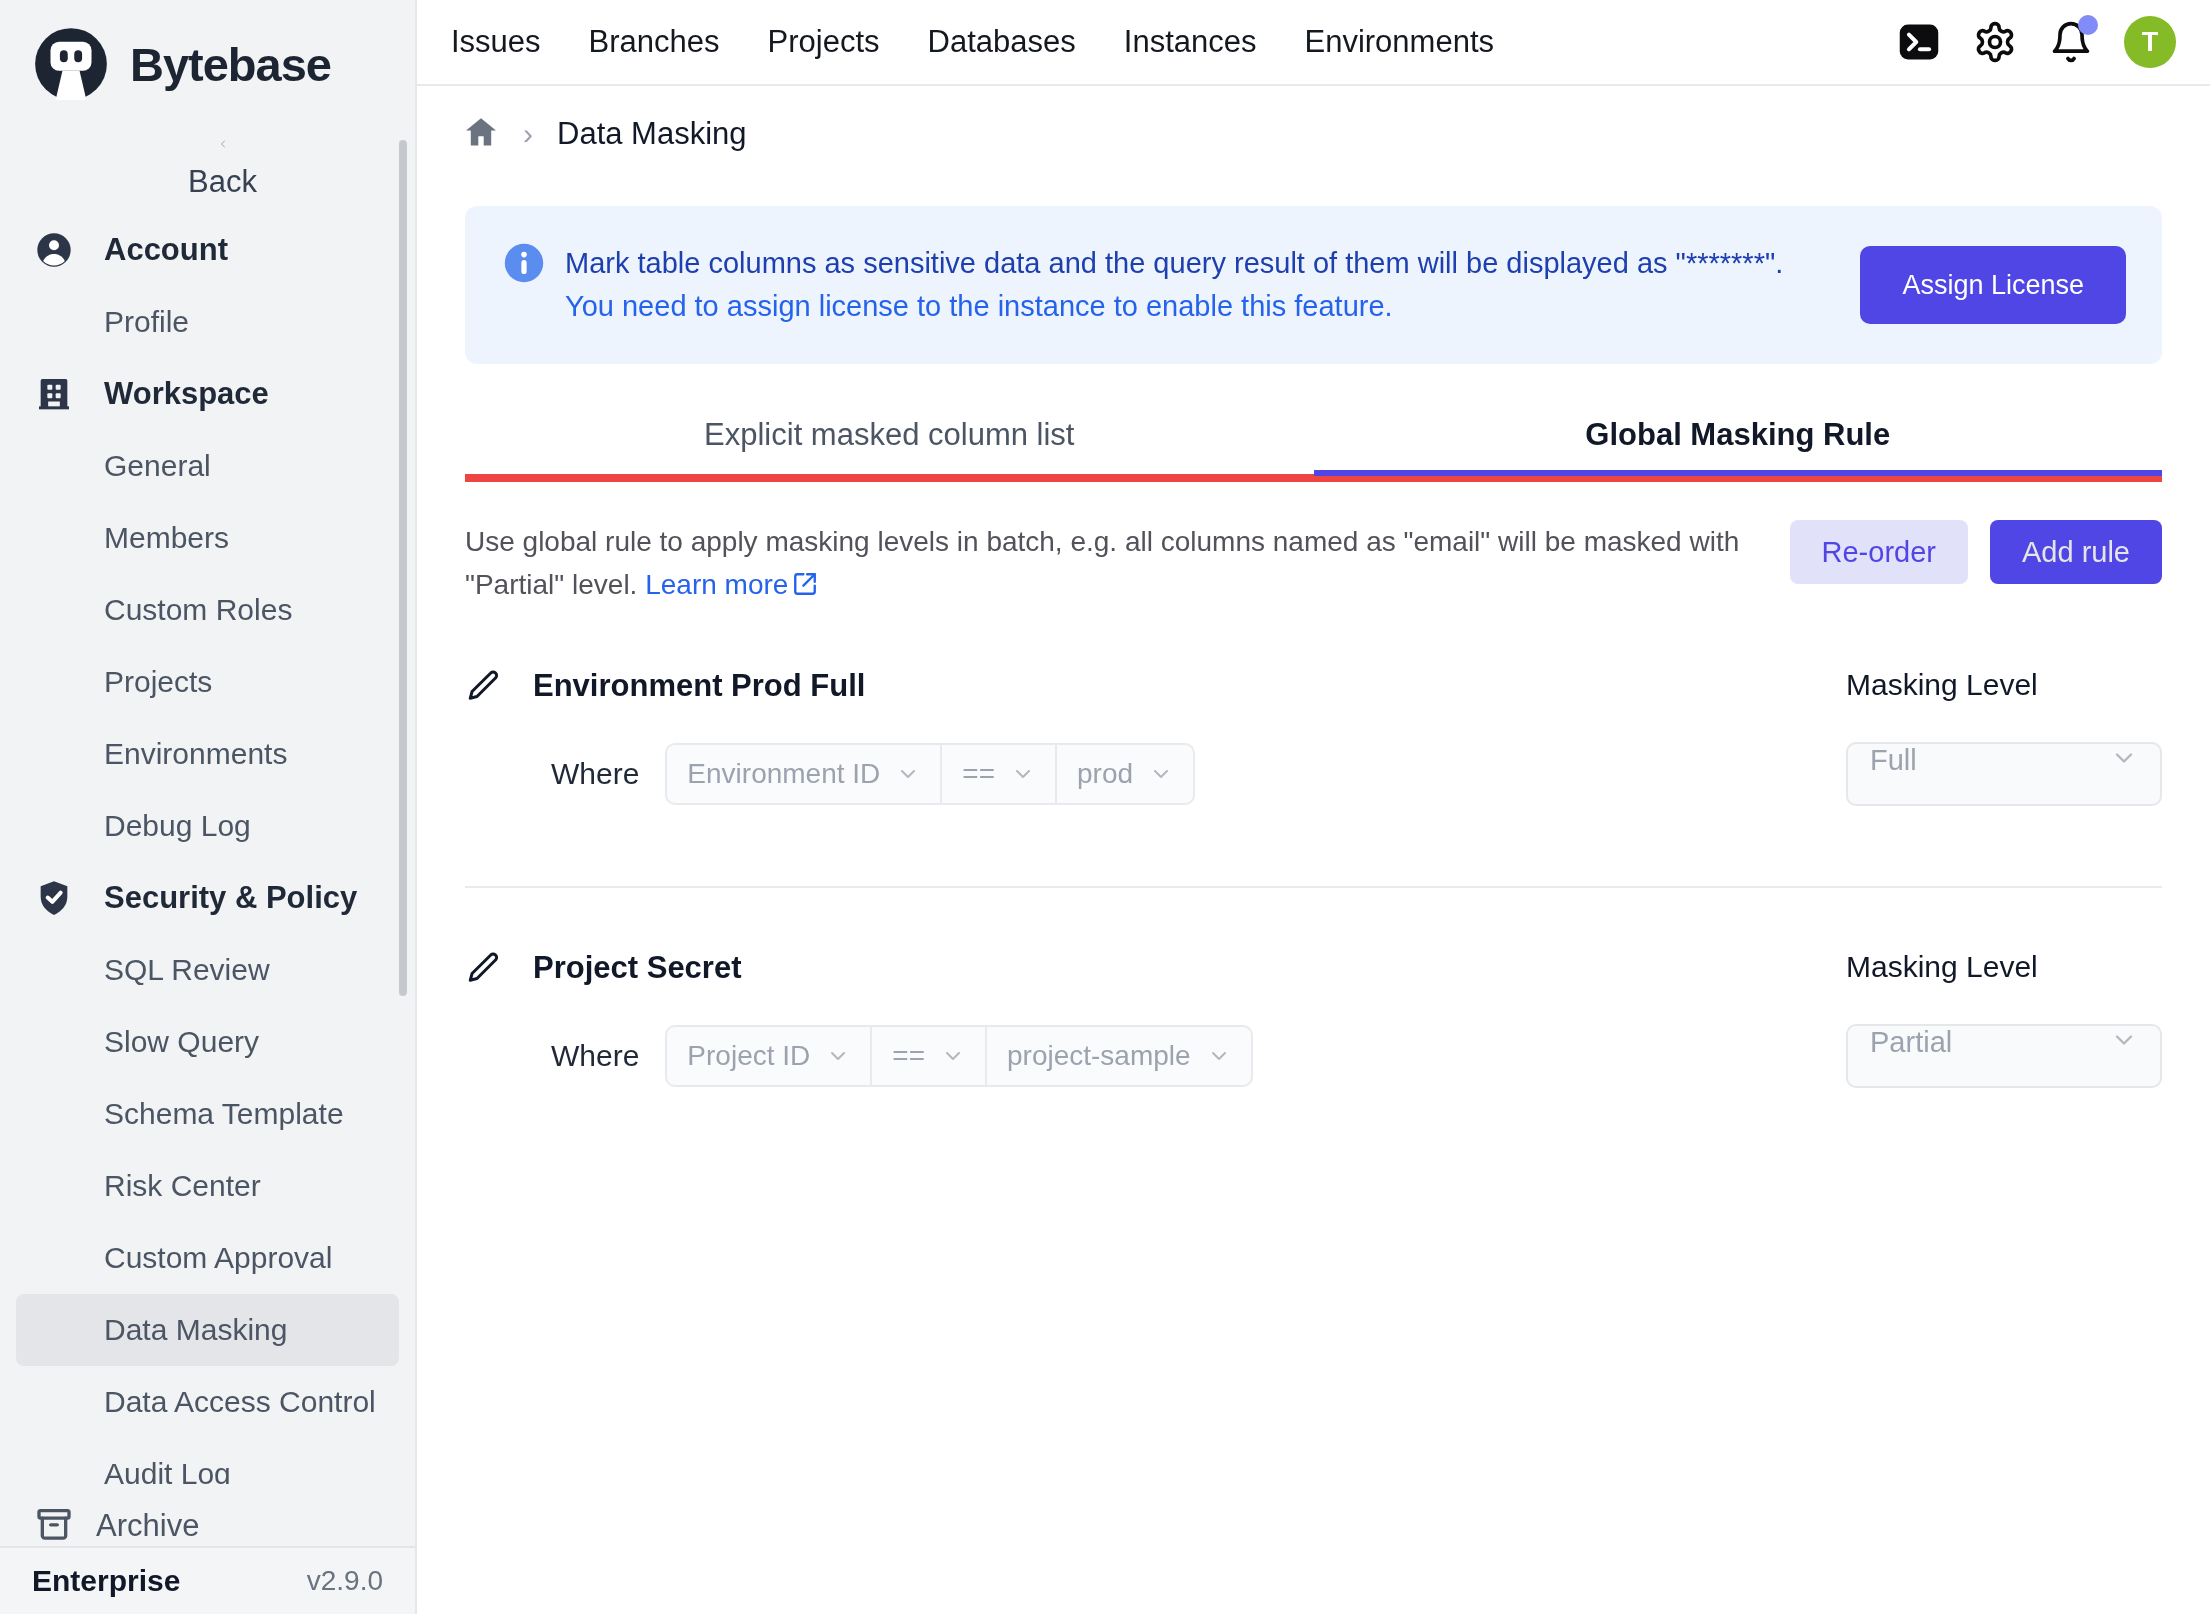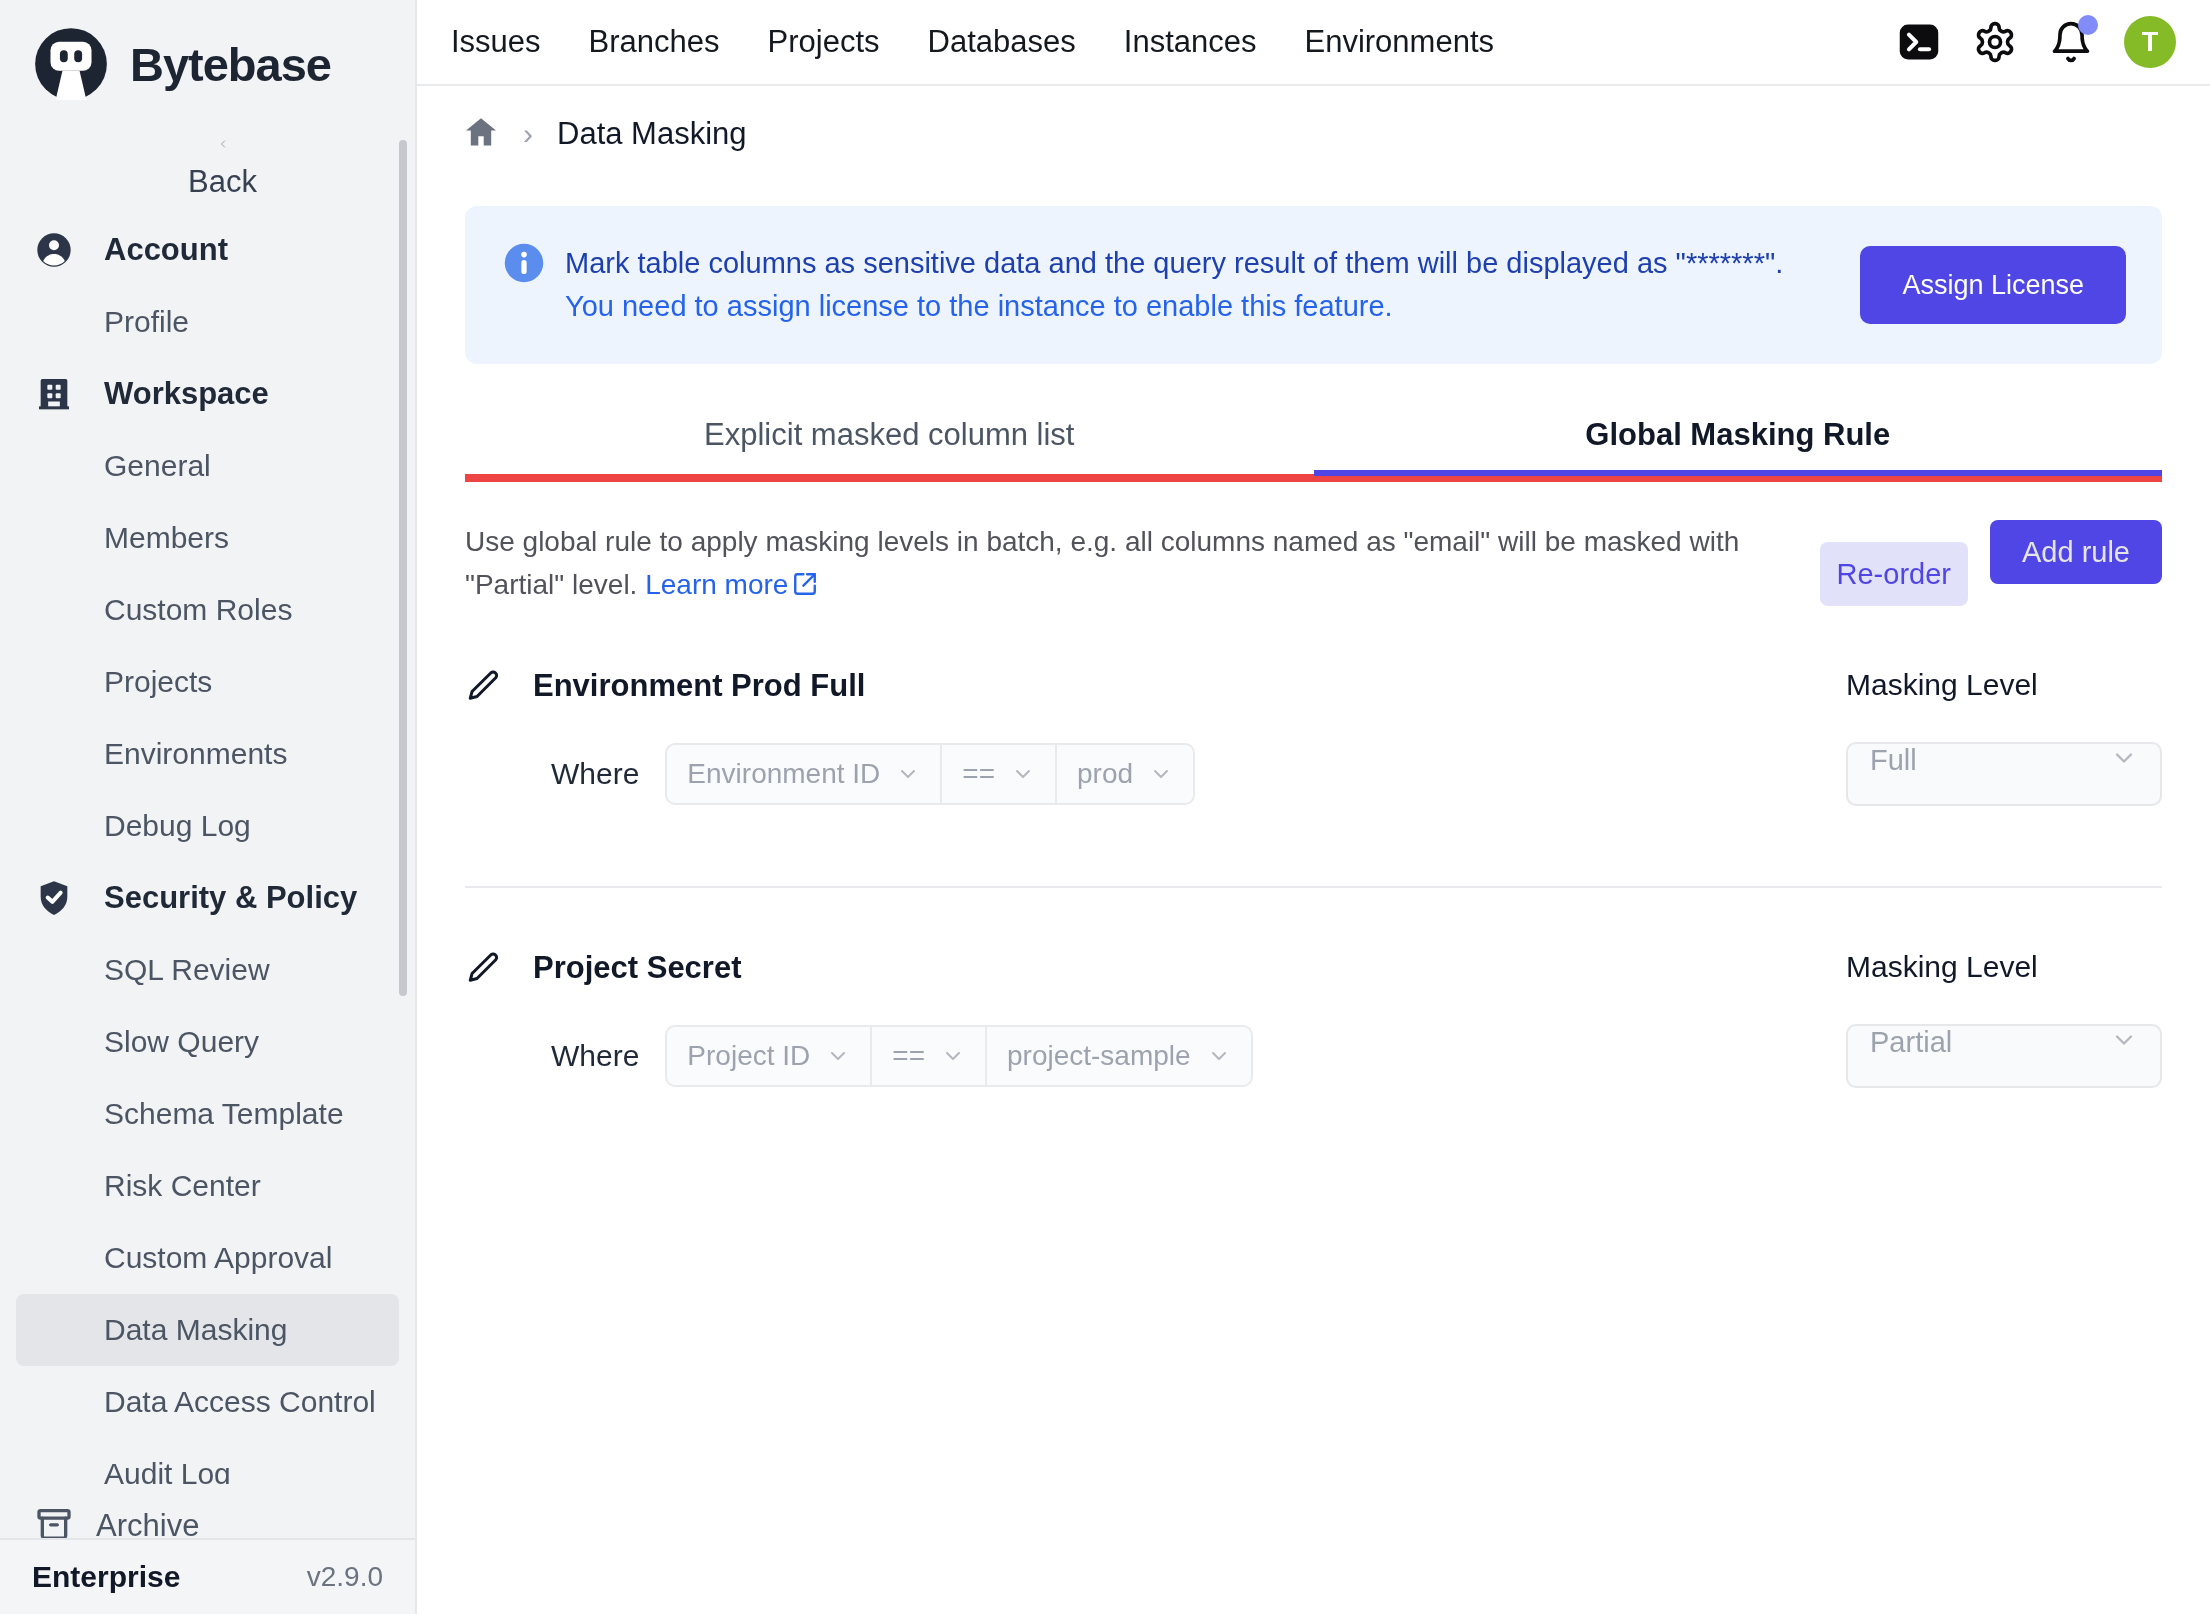--- a/index.html
+++ b/index.html
@@ -27,21 +27,21 @@
   .nav-header { padding-left:34px; gap:30px; }
   .nav-header .sec-icon { width:40px; height:40px; flex:none; color:#2c3648; }
   .nav-header .sec-label { font-size:31px; font-weight:600; color:#1f2937; }
   .nav-item { padding-left:104px; font-size:30px; color:#4b5563; cursor:pointer; }
   .nav-item.active { margin:0 16px; padding-left:88px; border-radius:8px; background:#e3e5e9; }
 
   .archive-row { position:absolute; bottom:70px; left:0; right:0; height:60px; display:flex; align-items:flex-end; gap:22px; padding-left:34px; background:#f2f3f5; cursor:pointer; }
   .archive-row svg { width:40px; height:40px; stroke:#4b5563; }
   .archive-label { font-size:31px; color:#4b5563; }
 
-  .side-footer { position:absolute; bottom:0; left:0; right:0; height:76px; background:#f4f5f7; border-top:2px solid #e3e5e8; display:flex; align-items:center; justify-content:space-between; padding:0 32px; }
+  .side-footer { position:absolute; bottom:0; left:0; right:0; height:68px; background:#f4f5f7; border-top:2px solid #e3e5e8; display:flex; align-items:center; justify-content:space-between; padding:0 32px; }
   .plan { font-size:30px; font-weight:700; color:#111827; }
   .version { font-size:28px; color:#6b7280; }
 
   .side-scrollbar { position:absolute; top:140px; right:8px; width:8px; height:856px; border-radius:4px; background:#c5c8cd; }
 
   
   .main { flex:1; position:relative; background:#fff; }
   .topbar { height:86px; border-bottom:2px solid #e8eaed; display:flex; align-items:center; padding:0 34px; }
   .topnav { display:flex; align-items:center; gap:48px; }
   .topnav a { font-size:31px; color:#14181f; text-decoration:none; cursor:pointer; }
@@ -66,21 +66,21 @@
   .tabs { margin:32px 48px 0 48px; display:flex; border-bottom:8px solid #ef4444; height:86px; }
   .tab { flex:1; display:flex; align-items:center; justify-content:center; font-size:31px; cursor:pointer; position:relative; color:#4b5563; font-weight:500; }
   .tab.active { color:#111827; font-weight:600; }
   .tab.active::after { content:""; position:absolute; left:0; right:0; bottom:-2px; height:6px; background:#4f46e5; }
 
   .rule-toolbar { margin:38px 48px 0 48px; display:flex; align-items:flex-start; }
   .rule-desc { flex:0 1 1320px; font-size:28px; line-height:43px; color:#52525b; }
   .learn-more { color:#2563eb; cursor:pointer; }
   .learn-more svg { width:26px; height:26px; stroke:#2563eb; vertical-align:-3px; margin-left:4px; }
   .toolbar-btns { margin-left:auto; display:flex; gap:22px; }
-  .reorder-btn { height:64px; padding:0 17px; border:none; border-radius:8px; background:#e2e1fa; color:#4f46e5; font-size:29px; font-weight:500; font-family:inherit; cursor:pointer;margin-top:22px; }
+  .reorder-btn { height:64px; padding:0 32px; border:none; border-radius:8px; background:#e2e1fa; color:#4f46e5; font-size:29px; font-weight:500; font-family:inherit; cursor:pointer; }
   .addrule-btn { height:64px; padding:0 32px; border:none; border-radius:8px; background:#4f46e5; color:#e5e5e5; font-size:29px; font-weight:500; font-family:inherit; cursor:pointer; }
 
   .rule { margin:62px 48px 0 48px; display:grid; grid-template-columns:1fr 316px; row-gap:38px; }
   .rule-title-cell { display:flex; align-items:center; gap:32px; }
   .rule-title-cell svg { width:36px; height:36px; stroke:#111827; flex:none; }
   .rule-name { font-size:31px; font-weight:600; color:#111827; }
   .masking-label { font-size:30px; font-weight:500; color:#111827; }
   .where-cell { display:flex; align-items:center; gap:26px; padding-left:86px; }
   .where-label { font-size:30px; color:#1f2937; }
   .cond-group { display:inline-flex; border:2px solid #e8eaed; border-radius:10px; background:#fafbfc; overflow:hidden; }

